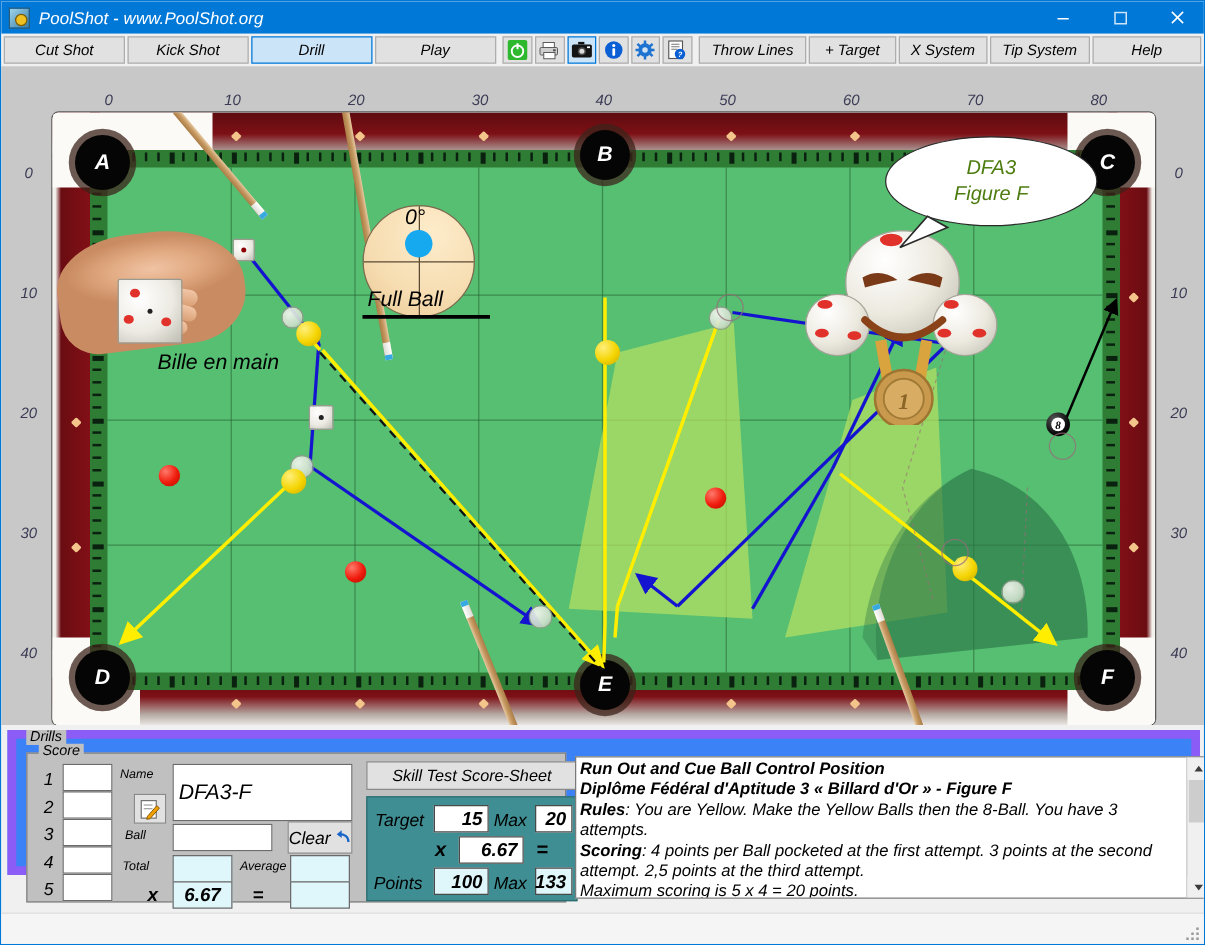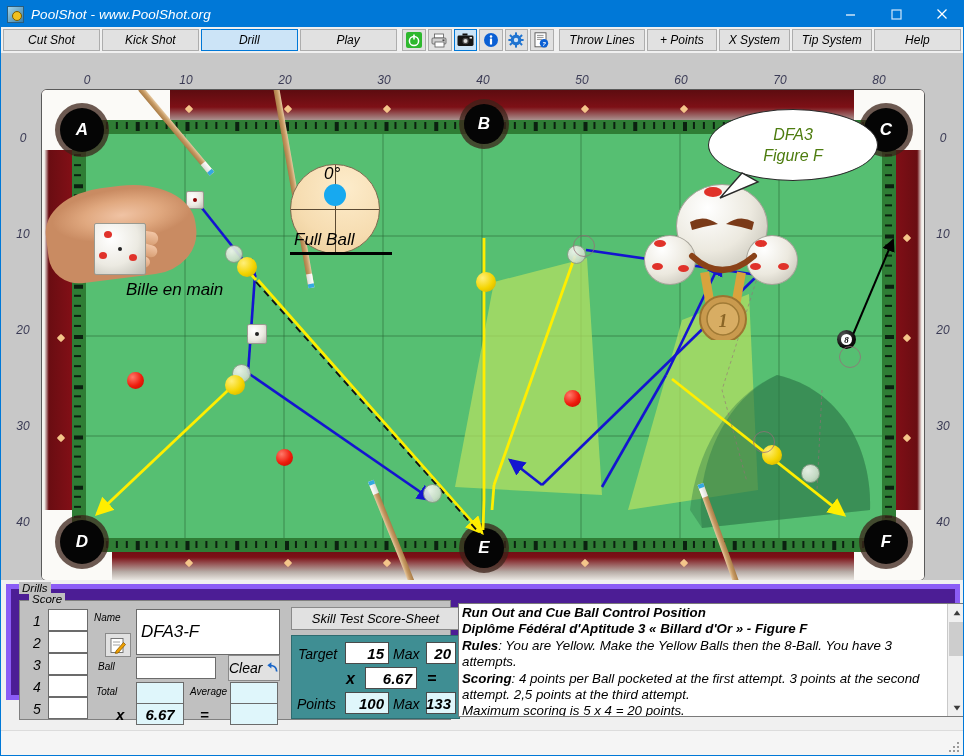--- a/index.html
+++ b/index.html
@@ -247,21 +247,21 @@
     position:absolute; font-size:17px; color:#000; white-space:nowrap;
   }
 
   
   #bottom {
     position: absolute; left: 0; top: 579px; width: 964px; height: 177px;
     background: #f0f0f0;
   }
   #drills-group {
     position: absolute; left: 5px; top: 4px; width: 954px; height: 116px;
-    border: 5px solid #8b5cf6; background: #4c1d95;
+    border: 7px solid #8b5cf6; background: #3b82f6;
   }
   .grouplabel {
     position:absolute; font-size: 11.5px; color:#000; background:#c0c0c0;
     padding: 0 3px;
   }
   #score-group {
     position: absolute; left: 8px; top: 11px; width: 432px; height: 120px;
     border: 1px solid #808080; background: #c0c0c0;
   }
   .scorecell {
@@ -419,21 +419,21 @@
         <line x1="3" y1="5.4" x2="9.6" y2="5.4" stroke="#777" stroke-width=".8"></line>
         <line x1="3" y1="7.4" x2="8" y2="7.4" stroke="#777" stroke-width=".8"></line>
         <circle cx="10" cy="11.2" r="4.2" fill="#0a5fd4"></circle>
         <text x="10" y="13.6" font-size="6" fill="#fff" text-anchor="middle" font-family="Liberation Sans, sans-serif" font-weight="bold">?</text>
       </svg>
     </div>
 
     <div style="width:4px"></div>
 
     <div class="tbtn sys" style="width:87px">Throw Lines</div>
-    <div class="tbtn sys" style="width:72px">+ Points</div>
+    <div class="tbtn sys" style="width:72px">+ Target</div>
     <div class="tbtn sys" style="width:72px">X System</div>
     <div class="tbtn sys" style="width:82px">Tip System</div>
     <div class="tbtn sys" style="width:89px">Help</div>
   </div>
 
   <div id="board">
 
     <div id="ruler-top">
       <div class="rlabel" style="left:74px;top:20px;width:24px">0</div>
       <div class="rlabel" style="left:173px;top:20px;width:24px">10</div>

